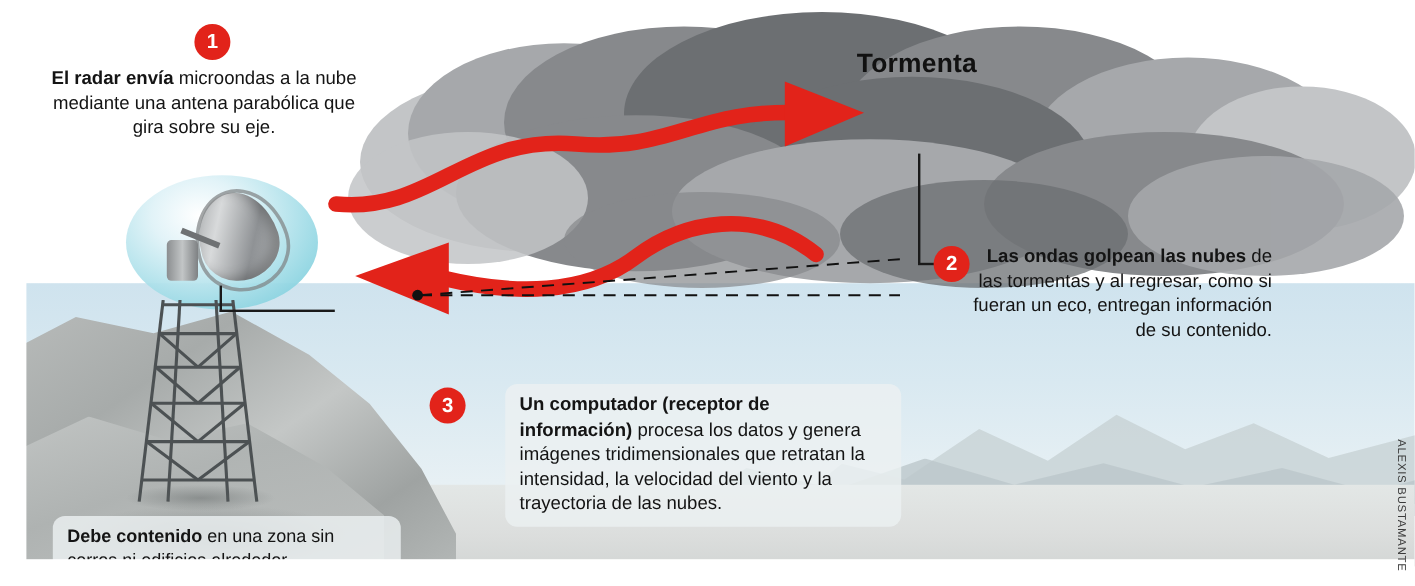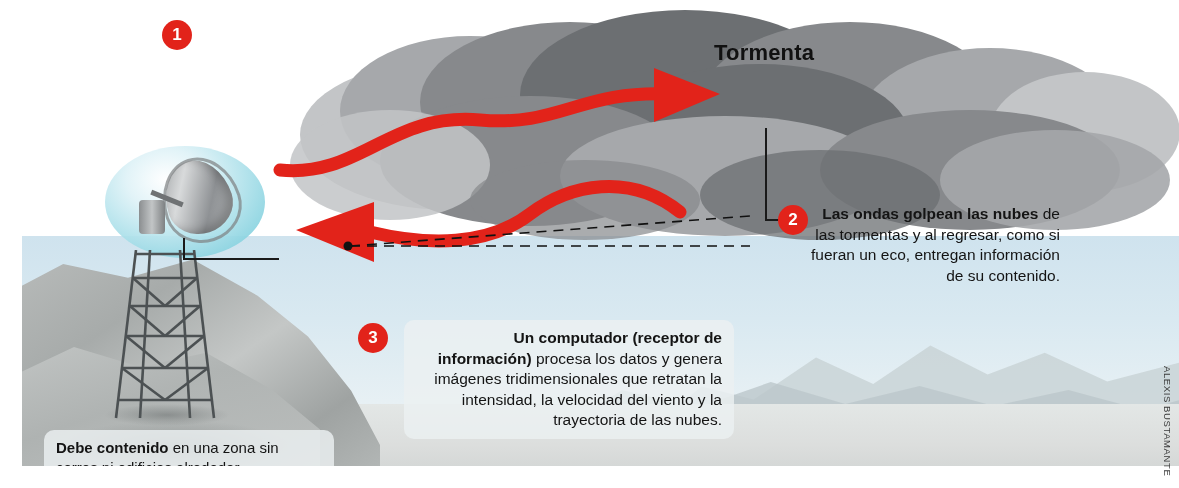--- a/index.html
+++ b/index.html
@@ -118,21 +118,21 @@
   .txt{position:absolute;color:#141414;font-size:15.5px;line-height:1.33;}
   .txt b{font-weight:bold;}
   .center{text-align:center;}
 
   #title-tormenta{
     position:absolute;left:714px;top:40px;font-size:22px;font-weight:bold;color:#111;
     letter-spacing:.2px;
   }
   #step1{left:35px;top:56px;width:270px;text-align:center;}
   #step2{left:810px;top:204px;width:250px;text-align:right;}
-  #step3{left:404px;top:320px;width:330px;text-align:right;}
+  #step3{left:421px;top:320px;width:330px;}
   #beamlabel{left:306px;top:250px;width:440px;font-size:14.5px;}
   #bottomnote{left:44px;top:430px;width:290px;font-size:15px;}
 
   .panel{
     background:rgba(236,240,241,.82);
     border-radius:10px;
     padding:8px 12px;
     box-sizing:border-box;
   }
 
@@ -229,20 +229,23 @@
       <circle cx="48" cy="40" r="4.5" fill="#111"></circle>
     </svg>
   </div>
 
   <div class="leader" style="left:183px;top:238px;width:1.6px;height:22px;"></div>
   <div class="leader" style="left:183px;top:258px;width:96px;height:1.6px;"></div>
   <div class="leader" style="left:765px;top:128px;width:1.6px;height:92px;"></div>
   <div class="leader" style="left:765px;top:219px;width:42px;height:1.6px;"></div>
 
   <div class="badge" style="left:162px;top:20px;">1</div>
+  <div class="txt center" id="step1">
+    <b>El radar envía</b><span> microondas a la nube mediante una antena parabólica que gira sobre su eje.</span>
+  </div>
 
   <div class="badge" style="left:778px;top:205px;">2</div>
   <div class="txt" id="step2">
     <b>Las ondas golpean las nubes</b><span> de las tormentas y al regresar, como si fueran un eco, entregan información de su contenido.</span>
   </div>
 
   <div class="badge" style="left:358px;top:323px;">3</div>
   <div class="txt panel" id="step3">
     <b>Un computador (receptor de información)</b><span> procesa los datos y genera imágenes tridimensionales que retratan la intensidad, la velocidad del viento y la trayectoria de las nubes.</span>
   </div>

